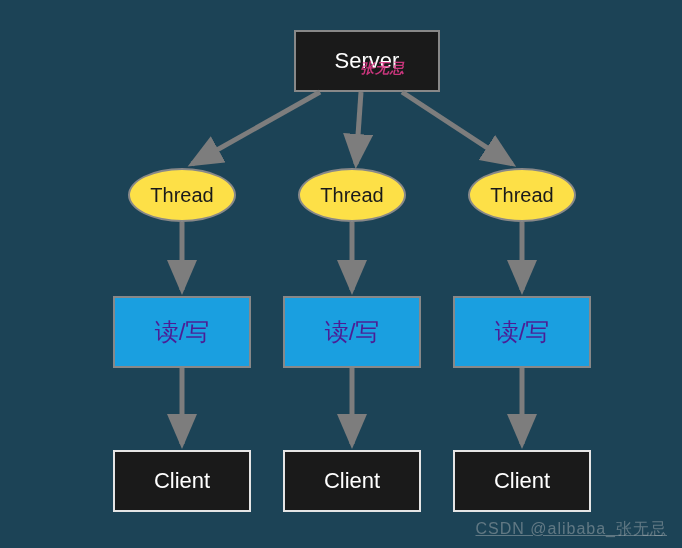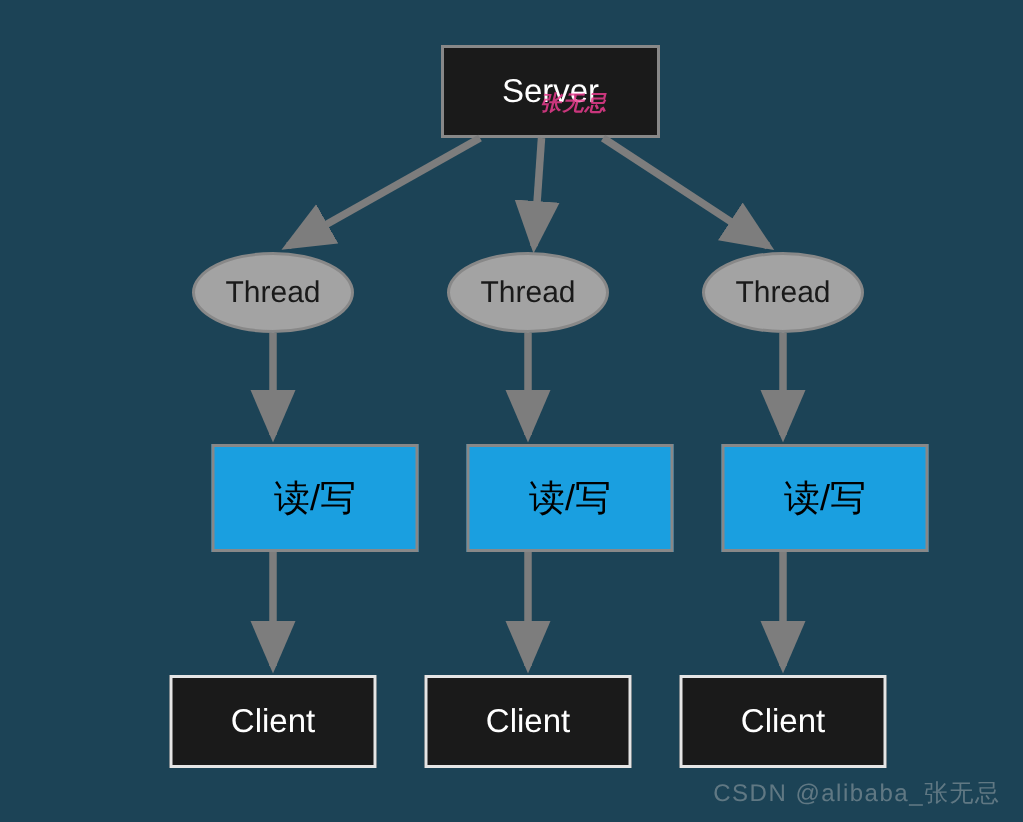--- a/index.html
+++ b/index.html
@@ -37,21 +37,21 @@
       font-size: 14px;
       font-weight: bold;
       opacity: 0.85;
       letter-spacing: 1px;
       font-style: italic;
     }
     .thread-ellipse {
       position: absolute;
       width: 108px;
       height: 54px;
-      background: #a3a3a3;
+      background: #fde047;
       border: 2px solid #888;
       border-radius: 50%;
       display: flex;
       align-items: center;
       justify-content: center;
       color: #1a1a1a;
       font-size: 20px;
     }
     .thread1 { left: 128px; top: 168px; }
     .thread2 { left: 298px; top: 168px; }
@@ -59,23 +59,22 @@
 
     .rw-box {
       position: absolute;
       width: 138px;
       height: 72px;
       background: #1a9fe0;
       border: 2px solid #888;
       display: flex;
       align-items: center;
       justify-content: center;
-      color: #000000;
+      color: #4c1d95;
       font-size: 24px;
-      margin-left: 28px;
     }
     .rw1 { left: 113px; top: 296px; }
     .rw2 { left: 283px; top: 296px; }
     .rw3 { left: 453px; top: 296px; }
 
     .client-box {
       position: absolute;
       width: 138px;
       height: 62px;
       background: #1a1a1a;
@@ -90,20 +89,21 @@
     .client2 { left: 283px; top: 450px; }
     .client3 { left: 453px; top: 450px; }
 
     .csdn-wm {
       position: absolute;
       right: 15px;
       bottom: 8px;
       color: rgba(200,200,200,0.4);
       font-size: 16px;
       letter-spacing: 1px;
+      text-decoration: underline;
     }
     svg.arrow {
       position: absolute;
       overflow: visible;
     }
   </style>
 </head>
 <body>
 
 <div class="server-box">

